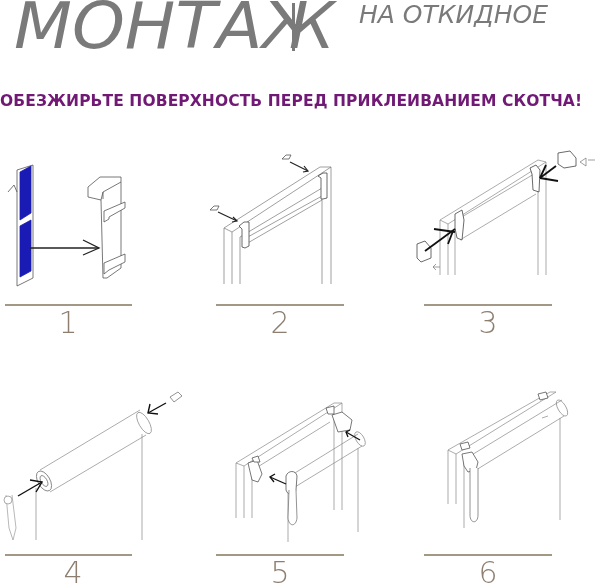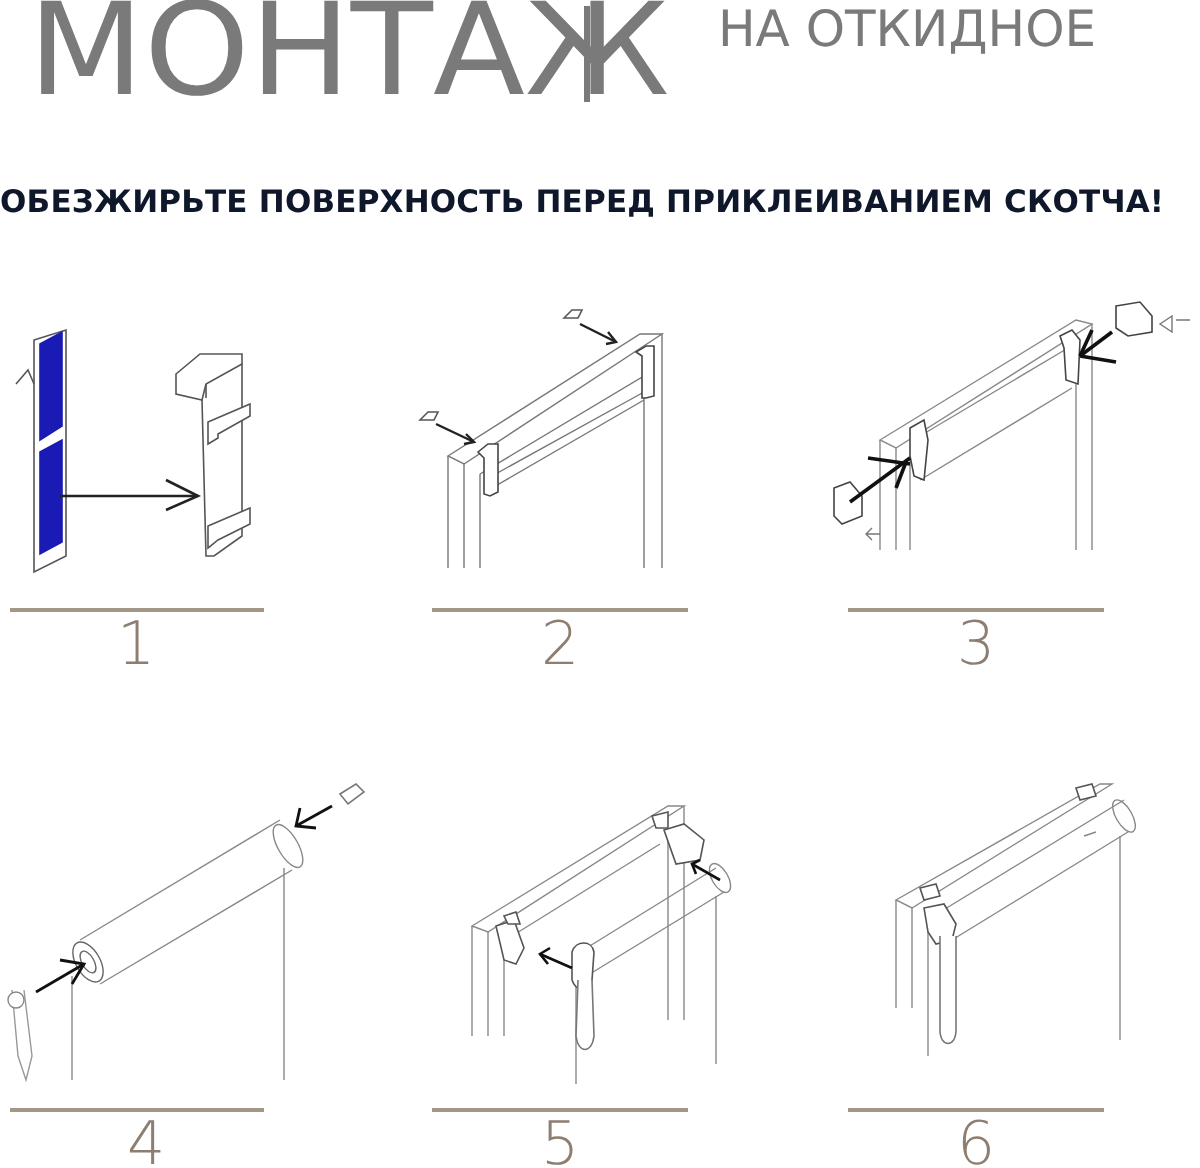--- a/index.html
+++ b/index.html
@@ -1,21 +1,21 @@
 <!DOCTYPE html>
 <html><head>
 <meta charset="utf-8">
 <style>
   html, body { margin:0; padding:0; background:#ffffff; }
   body { width:600px; height:584px; position:relative; overflow:hidden; font-family:"DejaVu Sans", sans-serif; }
-  .header { position:absolute; left:0; top:0; width:600px; height:70px; }
+  .header { position:absolute; left:0; top:0; width:600px; height:70px;font-style:italic; }
   .title-main { position:absolute; left:14px; top:-6px; font-size:64px; line-height:1; color:#7a7a7a; letter-spacing:0px; font-weight:400; transform:scaleX(1.05); transform-origin:left top; }
   .title-sep { position:absolute; left:292px; top:3px; width:3px; height:48px; background:#7a7a7a; }
   .title-sub { position:absolute; left:311px; top:2px; color:#7a7a7a; font-size:25px; line-height:25px;margin-left:48px; }
-  .warning { position:absolute; left:0; top:92px; width:536px; text-align:center; color:#0f172a; font-weight:bold; font-size:15.5px; letter-spacing:0.1px; white-space:nowrap; }
+  .warning { position:absolute; left:0; top:92px; width:536px; text-align:center; color:#701a75; font-weight:bold; font-size:15.5px; letter-spacing:0.1px; white-space:nowrap; }
   .step { position:absolute; }
   .step svg { position:absolute; left:0; top:0; overflow:visible; }
   .step-rule { position:absolute; height:2px; background:#a39786; }
   .step-num { position:absolute; color:#8d7e70; font-size:30px; line-height:30px; width:60px; text-align:center; font-family:"DejaVu Sans", sans-serif; font-weight:300; }
 </style>
 </head>
 <body>
 
 <div class="header">
   <div class="title-main">МОНТАЖ</div>

